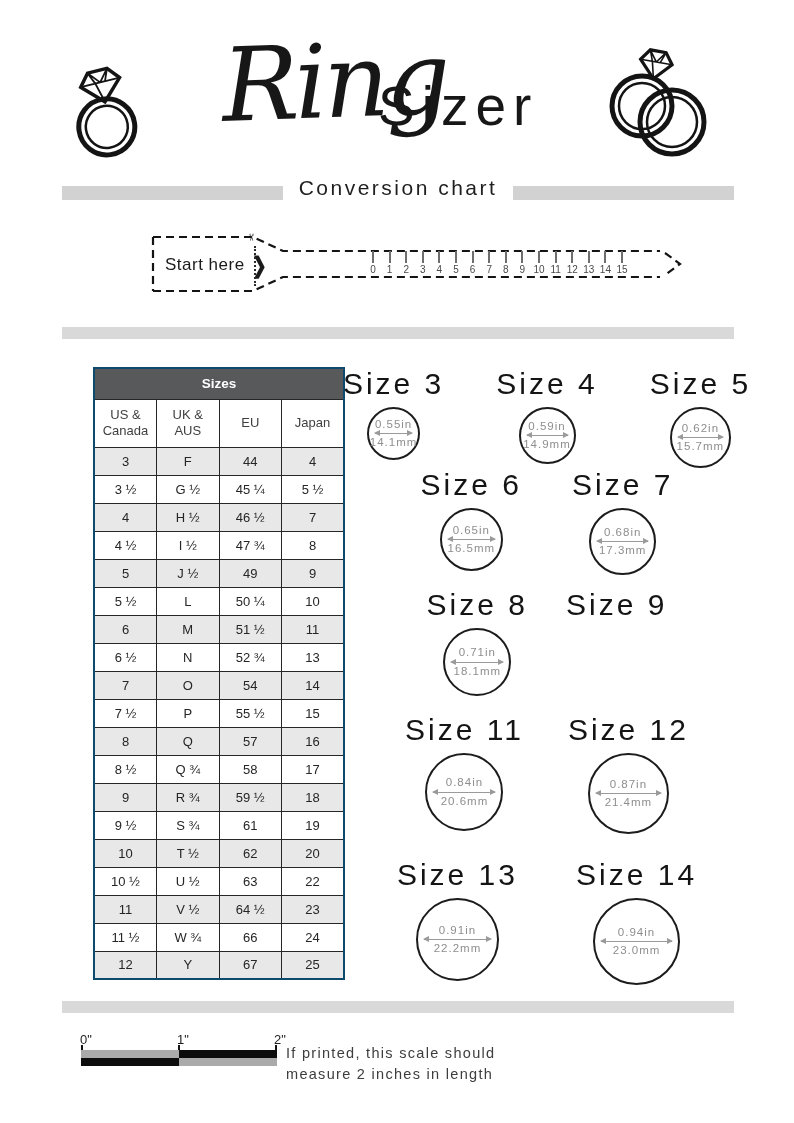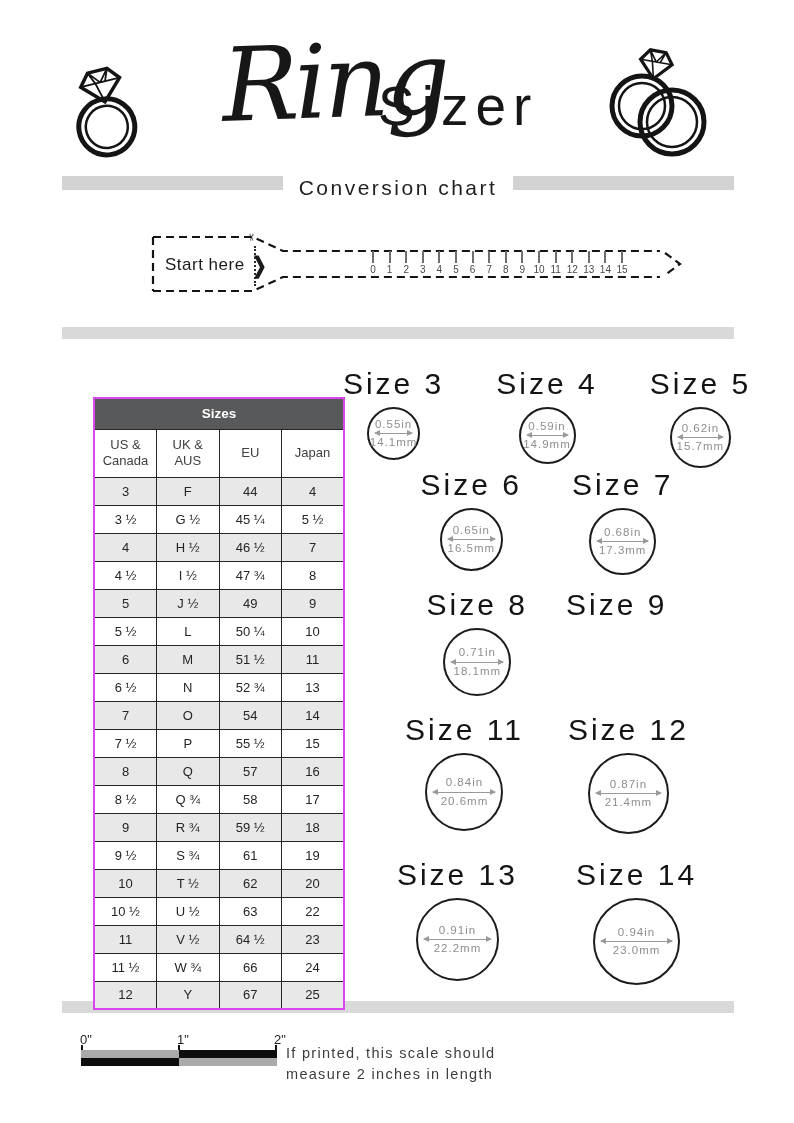--- a/index.html
+++ b/index.html
@@ -9,21 +9,21 @@
 
   
   .ring-icon-left { position:absolute; left:72px; top:64px; }
   .rings-icon-right { position:absolute; left:598px; top:46px; }
   .brand-script { position:absolute; left:222px; top:22px; font-family:"DejaVu Serif", serif;
     font-style:italic; font-size:102px; color:#171717; letter-spacing:-4px; transform:rotate(-2deg); }
   .brand-plain { position:absolute; left:378px; top:74px; font-size:55px; color:#171717;
     letter-spacing:7px; font-weight:400; }
 
   .subtitle-row { position:absolute; left:62px; top:176px; width:672px; display:flex;
-    align-items:flex-start; gap:16px; }
+    align-items:flex-end; gap:16px; }
   .subtitle-bar { flex:1; height:14px; background:#d2d2d2; }
   .subtitle-text { font-size:21px; letter-spacing:2.5px; color:#1f1f1f; white-space:nowrap; }
 
   
   .sizer-tool { position:absolute; left:150px; top:228px; width:540px; height:72px; }
   .sizer-outline { position:absolute; left:0; top:0; }
   .start-label { position:absolute; left:15px; top:26px; font-size:17px; letter-spacing:0.5px;
     color:#1b1b1b; display:flex; align-items:center; gap:7px; }
   .start-chevron { font-weight:700; font-size:18px; transform:scaleY(1.25); }
   .scissors-mark { position:absolute; left:97px; top:4px; font-size:10px; color:#2b2b2b;
@@ -34,21 +34,21 @@
   .tick i { display:block; margin:0 auto; width:2px; height:12px; background:#6e6e6e; }
   .tick span { display:block; margin-top:1px; font-size:10px; color:#4a4a4a; }
 
   
   .sep-bar { position:absolute; left:62px; width:672px; height:12px; background:#d9d9d9; }
   .sep-top { top:327px; }
   .sep-bottom { top:1001px; }
 
   
   .conv-table { position:absolute; left:93px; top:367px; width:252px; border-collapse:collapse;
-    table-layout:fixed; border:2px solid #d946ef;margin-top:30px; }
+    table-layout:fixed; border:2px solid #0c4a6e; }
   .conv-table th, .conv-table td { border:1px solid #262626; text-align:center; vertical-align:middle;
     font-size:13px; }
   .conv-table .sizes-head th { background:#58595b; color:#ffffff; font-weight:700; height:31px;
     font-size:13.5px; }
   .conv-table .col-head th { height:48px; color:#3f3f3f; font-weight:400; background:#fff;
     line-height:1.25; padding:0 4px; }
   .conv-table td { height:28px; color:#252525; background:#fff; }
   .conv-table tr.alt td { background:#e8e8e8; }
 
   

